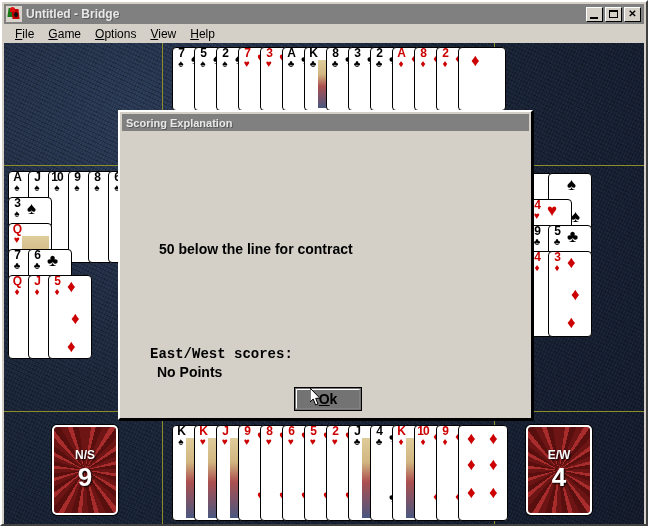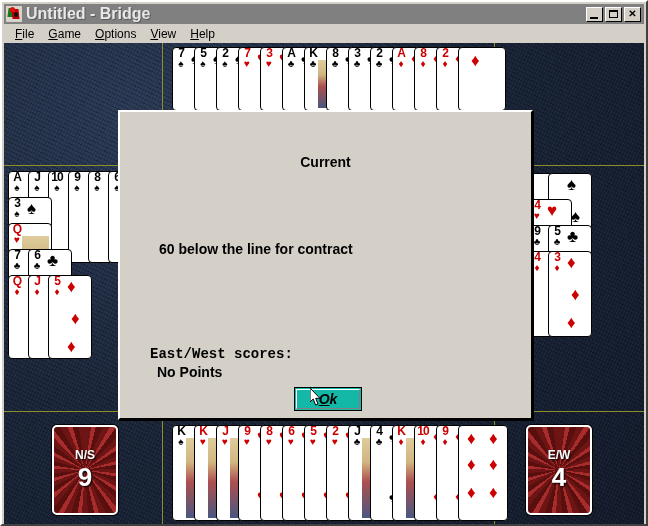--- a/index.html
+++ b/index.html
@@ -24,21 +24,21 @@
   .app-icon{
     width:16px;height:16px;margin-left:2px;margin-right:4px;
     position:relative;flex:0 0 auto;
     background:#d8d4cc;
   }
   .app-icon .s1{position:absolute;left:2px;top:2px;width:6px;height:9px;background:#1a7a1a;transform:skewX(-8deg);}
   .app-icon .s2{position:absolute;left:6px;top:3px;width:7px;height:10px;background:#c00000;transform:skewX(6deg);}
   .app-icon .s3{position:absolute;left:4px;top:1px;width:5px;height:5px;background:#e01010;border-radius:50% 50% 0 0;}
   .app-icon .s4{position:absolute;left:8px;top:6px;width:4px;height:5px;background:#101010;border-radius:50%;}
   .title-text{
-    color:#e8e8e8;font-size:16px;font-weight:bold;letter-spacing:0px;
+    color:#e8e8e8;font-size:12px;font-weight:bold;letter-spacing:0px;
     text-shadow:1px 1px 0 #5a5a5a;
     flex:1 1 auto;white-space:nowrap;overflow:hidden;
   }
   .win-btns{display:flex;gap:2px;margin-right:3px;}
   .win-btn{
     width:17px;height:15px;background:#d4d0c8;
     border:1px solid;border-color:#ffffff #000000 #000000 #ffffff;
     position:relative;box-sizing:border-box;
   }
   .win-btn .g{position:absolute;left:0;right:0;top:0;bottom:0;
@@ -130,25 +130,25 @@
   .dlg-body{position:absolute;left:2px;top:19px;right:2px;bottom:2px;}
   .dlg-center{
     position:absolute;left:0;right:0;text-align:center;
     font-size:14px;font-weight:bold;color:#000;
   }
   .dlg-left{
     position:absolute;left:0;font-size:14px;font-weight:bold;color:#000;
   }
   .ok-btn{
     position:absolute;left:172px;top:256px;width:68px;height:24px;
-    background:#14b8a6;
+    background:#737373;
     border:1px solid #000;
     box-sizing:border-box;
     display:flex;align-items:center;justify-content:center;
-    font-size:14px;font-weight:bold;color:#000;font-style:italic;
+    font-size:14px;font-weight:bold;color:#000;
   }
   .ok-btn .inner{
     position:absolute;left:1px;top:1px;right:1px;bottom:1px;
     border:1px solid;border-color:#ffffff #808080 #808080 #ffffff;
     display:flex;align-items:center;justify-content:center;
   }
   .ok-btn u{text-decoration:underline;}
   
   .cursor{position:absolute;left:188px;top:257px;width:12px;height:19px;}
 </style>
@@ -580,24 +580,26 @@
       <div class="val">9</div>
     </div>
     <div class="backcard" style="left:522px;top:382px;">
       <div class="lbl">E/W</div>
       <div class="val">4</div>
     </div>
 
   </div>
 
   <div class="dialog">
+    <div class="dlg-title">
+      <span>Scoring Explanation</span>
+    </div>
     <div class="dlg-body">
-      <div class="dlg-center" style="top:23px;">Current</div>
-
-      <div class="dlg-left" style="top:110px;left:37px;">60 below the line for contract</div>
+
+      <div class="dlg-left" style="top:110px;left:37px;">50 below the line for contract</div>
 
       <div class="dlg-left" style="top:215px;left:28px;font-family:Liberation Mono, monospace;">East/West scores:</div>
       <div class="dlg-left" style="top:233px;left:35px;">No Points</div>
 
       <div class="ok-btn">
         <div class="inner">
             <span><u>O</u><span>k</span></span>
           </div>
       </div>
 

